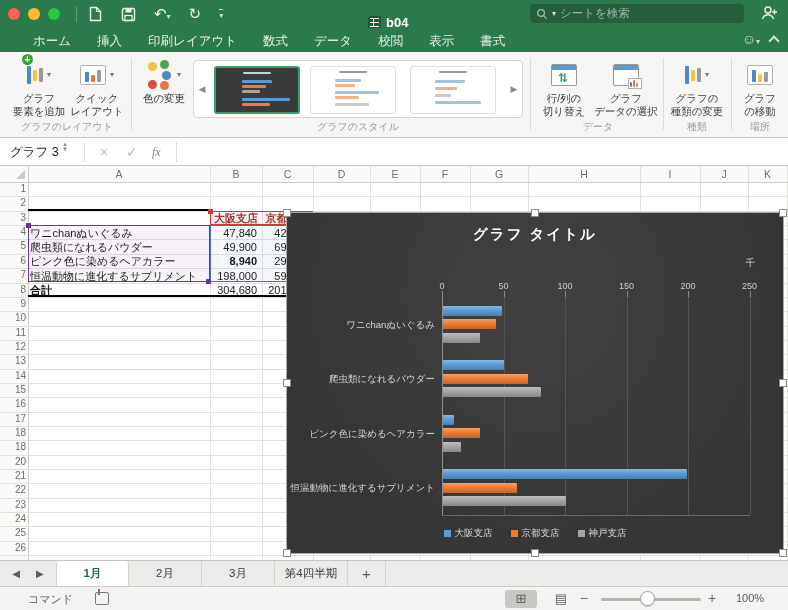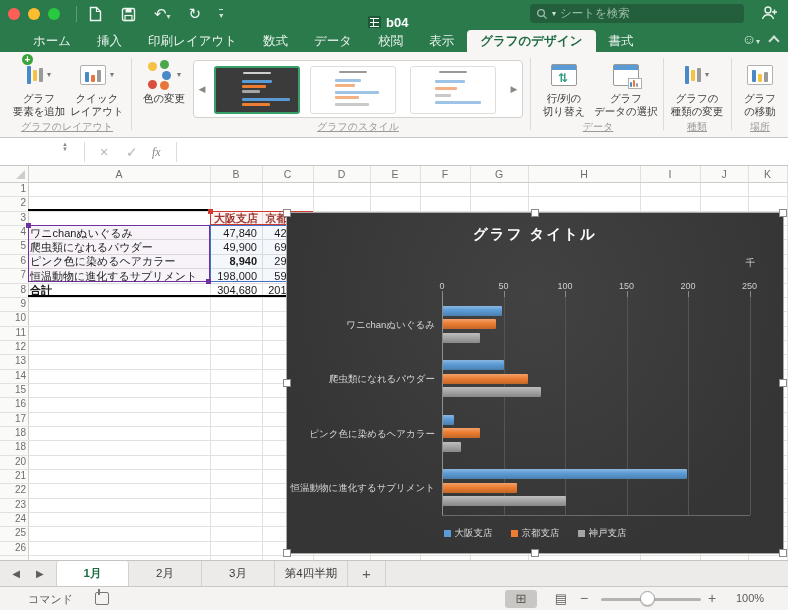--- a/index.html
+++ b/index.html
@@ -31,21 +31,21 @@
   .tabrow { position:absolute; left:0; top:28px; width:788px; height:24px; background:#2b7a4c; display:flex; align-items:flex-end; padding-left:20px; }
   .rtab { height:22px; line-height:22px; padding:0 13px; font-size:12.5px; color:#e9f2eb; border-radius:4px 4px 0 0; white-space:nowrap; }
   .rtab.active { background:#f7f6f5; color:#1e6b43; font-weight:bold; }
   .tab-right { position:absolute; right:10px; top:30px; display:flex; align-items:center; gap:10px; color:#dcebe1; }
   .smiley { font-size:14px; }
   .collapse-chevron { width:8px; height:8px; border-left:2px solid #cfe2d5; border-top:2px solid #cfe2d5; transform:rotate(45deg); margin-top:3px; }
 
   
   .ribbon { position:absolute; left:0; top:52px; width:788px; height:86px; background:#f7f6f5; border-bottom:1px solid #c8c6c3; }
   .rdiv { position:absolute; top:6px; height:72px; width:1px; background:#dddbd8; }
-  .grouplabel { position:absolute; bottom:3px; font-size:10px; color:#9b9995; text-align:center;text-decoration:underline; }
+  .grouplabel { position:absolute; bottom:3px; font-size:10px; color:#9b9995; text-align:center; }
   .rbtn { position:absolute; top:6px; display:flex; flex-direction:column; align-items:center; font-size:10.5px; color:#3c3b39; line-height:1.2; text-align:center; }
   .rbtn .iconbox { height:34px; display:flex; align-items:center; justify-content:center; gap:2px; }
   .minibar { display:inline-block; width:4px; border-radius:1px; }
   .dropcaret { font-size:8px; color:#777; margin-left:2px; }
   .addplus { position:absolute; width:11px; height:11px; border-radius:50%; background:#3aa339; color:#fff; font-size:10px; line-height:11px; text-align:center; left:-5px; top:-4px; font-weight:bold; }
   .panelicon { width:26px; height:20px; border:1px solid #b2b0ad; background:#fff; border-radius:2px; display:flex; align-items:flex-end; justify-content:center; gap:2px; padding:2px; }
   .gridicon { width:26px; height:22px; border:1px solid #9a9895; background:#fff; position:relative; border-radius:2px; }
   .gridicon .hdr { position:absolute; left:0; top:0; right:0; height:5px; background:#5b9bd5; }
   .gridicon .swap { position:absolute; left:6px; top:6px; font-size:12px; color:#2d9e7f; font-weight:bold; }
   .gridicon .chartlet { position:absolute; right:-4px; bottom:-4px; width:14px; height:11px; background:#fff; border:1px solid #b2b0ad; display:flex; align-items:flex-end; gap:1px; padding:1px; }
@@ -173,21 +173,20 @@
 
   <div class="tabrow">
 
   <div class="rtab">ホーム</div>
       <div class="rtab">挿入</div>
       <div class="rtab">印刷レイアウト</div>
       <div class="rtab">数式</div>
       <div class="rtab">データ</div>
       <div class="rtab">校閲</div>
       <div class="rtab">表示</div>
-      <div class="rtab active">グラフのデザイン</div>
       <div class="rtab">書式</div>
     </div>
   <div class="tab-right">
     <span><span class="smiley">☺</span><span class="caret">▾</span></span>
     <span class="collapse-chevron"></span>
   </div>
 
   <div class="ribbon">
     <div class="rbtn" style="left:10px; width:58px;">
       <div class="iconbox" style="position:relative;">
@@ -307,20 +306,21 @@
           <span class="minibar" style="height:10px;background:#9a9a9a;"></span>
         </span>
       </div>
       <div>グラフ</div>
         <div>の移動</div>
     </div>
     <div class="grouplabel" style="left:736px; width:48px;">場所</div>
   </div>
 
   <div class="formulabar">
+    <div class="namebox">グラフ 3</div>
     <div class="stepper">
         <span>▲</span>
         <span>▼</span>
       </div>
     <div class="fbar-sep" style="left:84px;"></div>
     <div class="fbar-btn" style="left:100px;">×</div>
     <div class="fbar-btn" style="left:126px; color:#b9b7b4;">✓</div>
     <div class="fbar-btn fx" style="left:152px;">fx</div>
     <div class="fbar-sep" style="left:176px;"></div>
     <div style="position:absolute;left:180px;top:0;right:0;height:28px;"></div>

